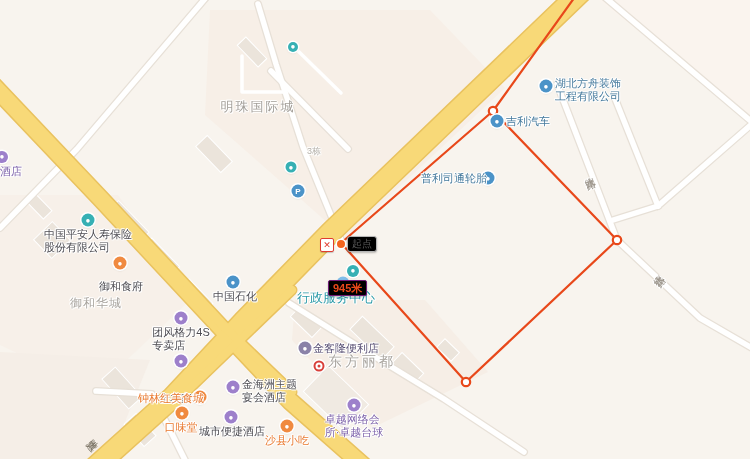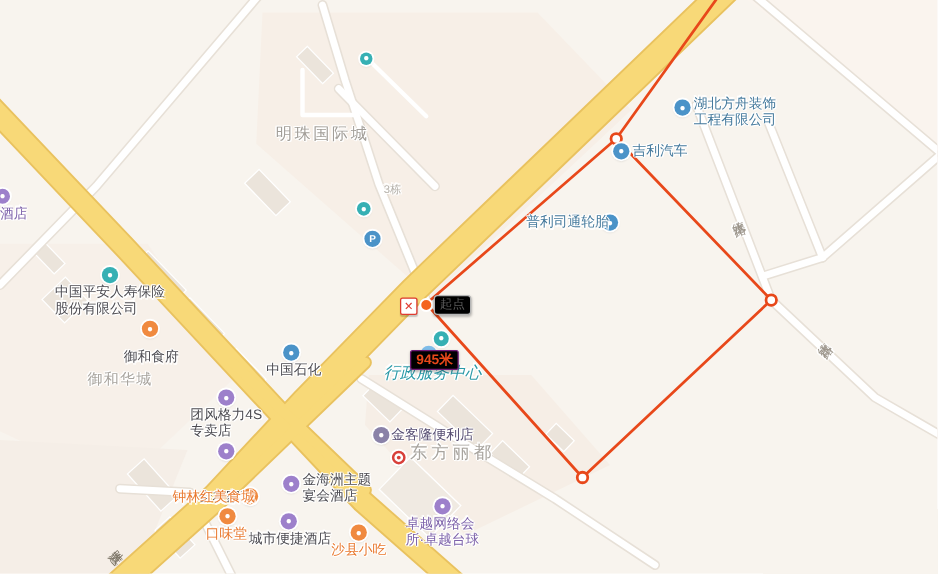--- a/index.html
+++ b/index.html
@@ -186,21 +186,21 @@
       </div>
       <span class="mk ic-blue" style="left: 233px; top: 282px;">
         <i class="gl">●</i>
       </span>
       <div class="txt c-dark" style="left: 235px; top: 290px; transform: translateX(-50%);">
         <div>中国石化</div>
       </div>
       <span class="mk ic-teal" style="height: 12px; width: 12px; left: 353px; top: 271px;">
         <i class="gl">●</i>
       </span>
-      <div class="txt c-teal-lg" style="left: 346px; top: 291px; transform: translateX(-50%); font-style: italic;">
+      <div class="txt c-teal-lg" style="left: 336px; top: 291px; transform: translateX(-50%);">
         <div>行政服务中心</div>
       </div>
       <span class="mk ic-pond" style="height: 13px; width: 13px; left: 343px; top: 283px;"></span>
       <span class="mk ic-purple" style="left: 181px; top: 318px;">
         <i class="gl">●</i>
       </span>
       <div class="txt c-dark" style="left: 181px; top: 326px; transform: translateX(-50%);">
         <div>团风格力4S</div>
         <div>专卖店</div>
       </div>

